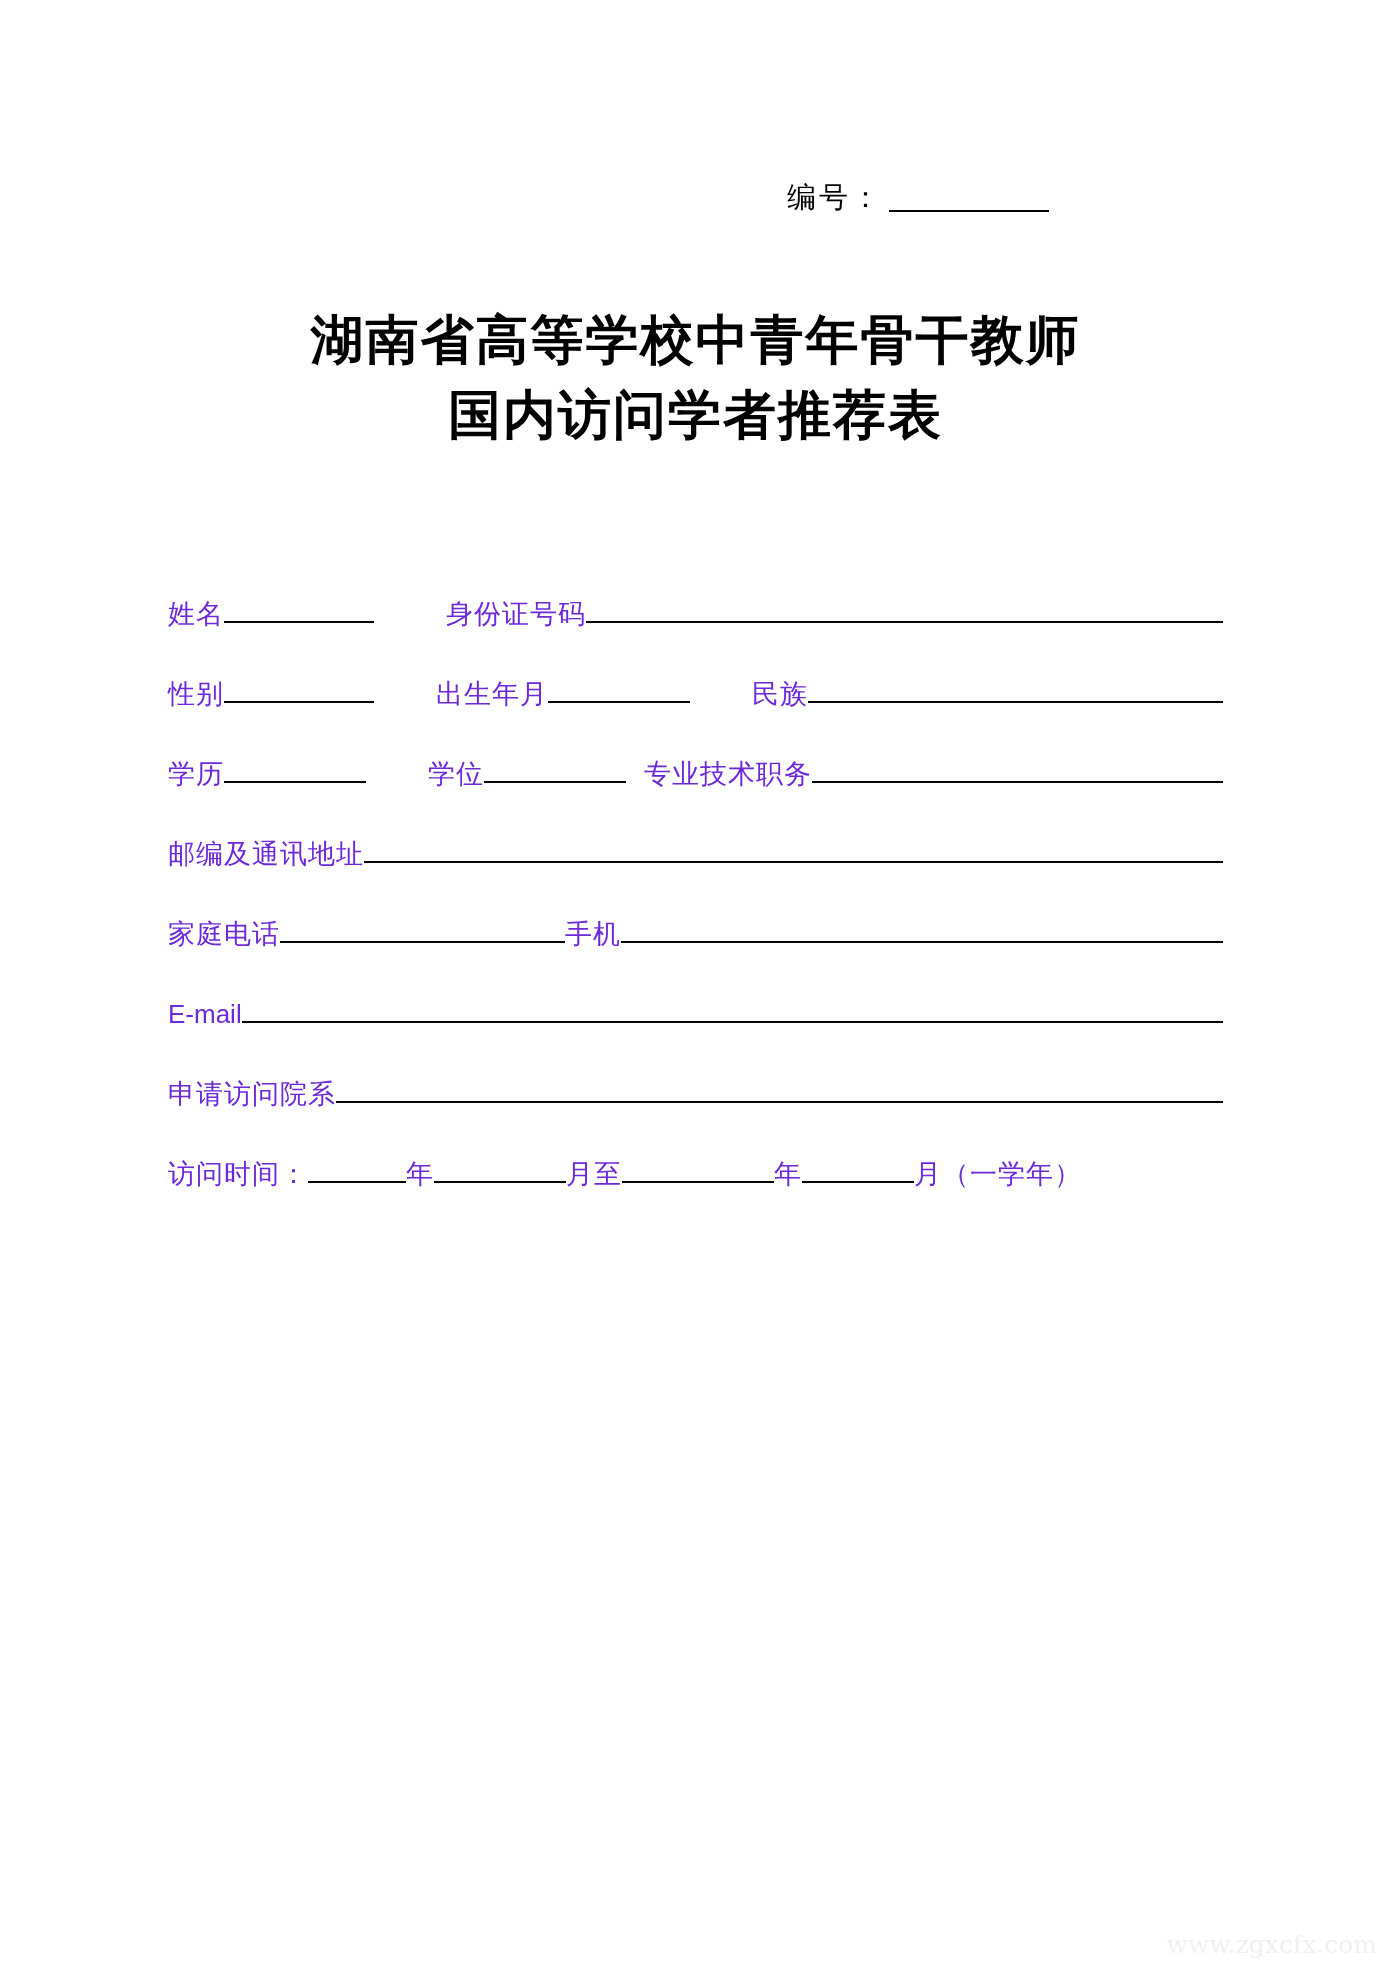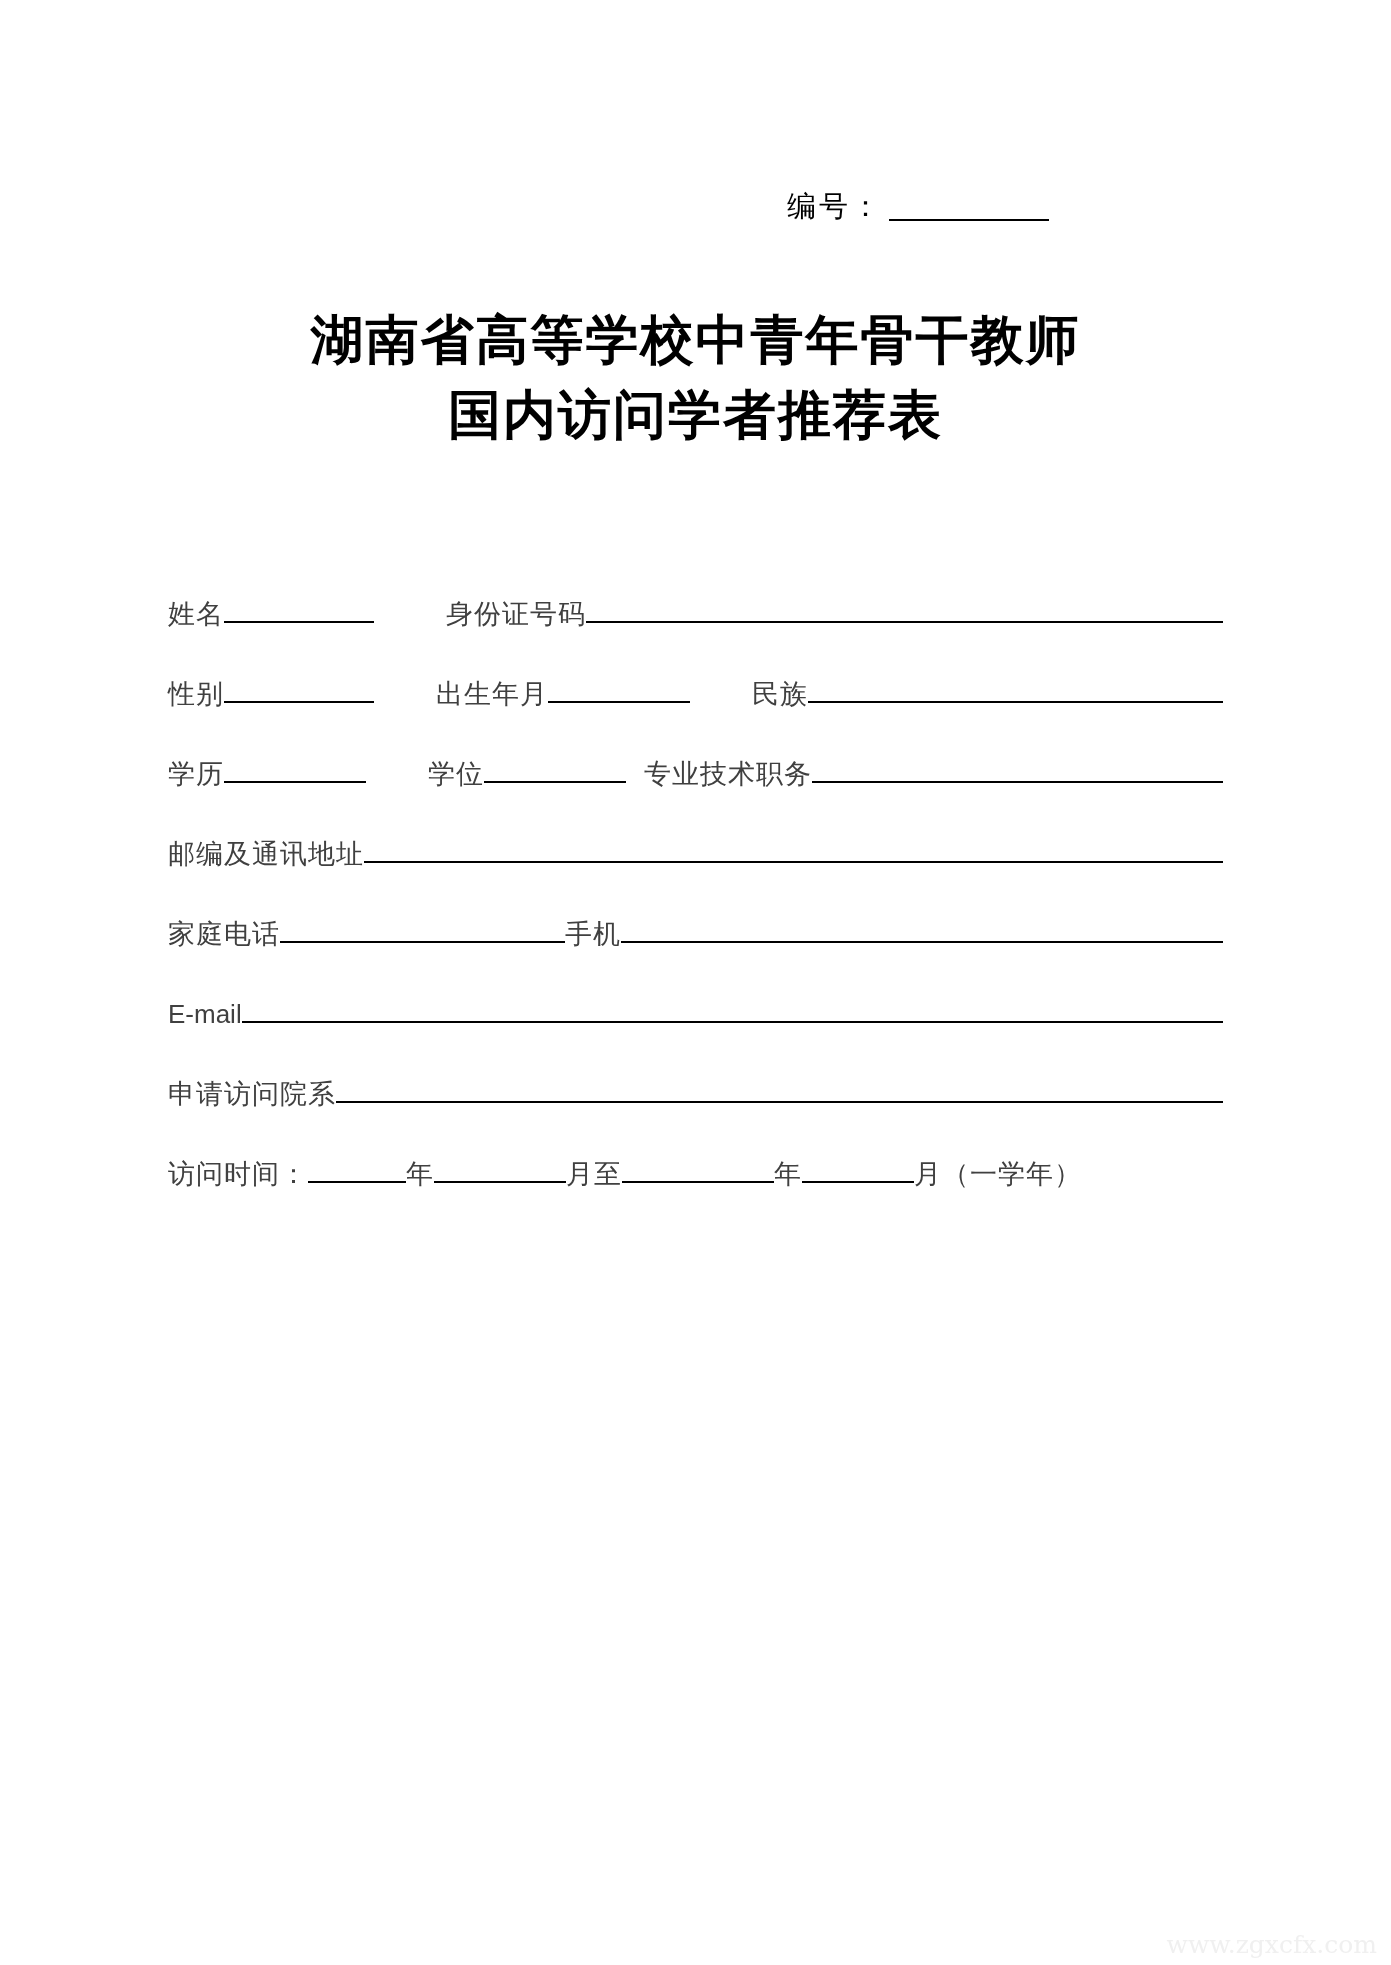--- a/index.html
+++ b/index.html
@@ -15,21 +15,21 @@
     width: 1391px;
     height: 1965px;
     background: #ffffff;
     overflow: hidden;
     box-sizing: border-box;
   }
 
   
   .serial-row {
     position: absolute;
-    top: 192px;
+    top: 183px;
     left: 0;
     width: 1159px;
     display: flex;
     justify-content: flex-end;
     padding-right: 110px;
     box-sizing: border-box;
     align-items: flex-end;
   }
   .serial-label {
     font-family: "DejaVu Serif", "Liberation Serif", serif;
@@ -75,21 +75,21 @@
   }
   .form-row {
     display: flex;
     align-items: baseline;
     height: 80px;
     white-space: nowrap;
   }
   .lbl {
     font-family: "DejaVu Serif", "Liberation Serif", serif;
     font-size: 27px;
-    color: #404040;
+    color: #6d28d9;
     letter-spacing: 1px;
     line-height: 1;
     flex: 0 0 auto;
   }
   .lbl.mono {
     font-family: Liberation Sans, sans-serif;
     font-size: 26px;
     letter-spacing: 0px;
   }
   .blank {

